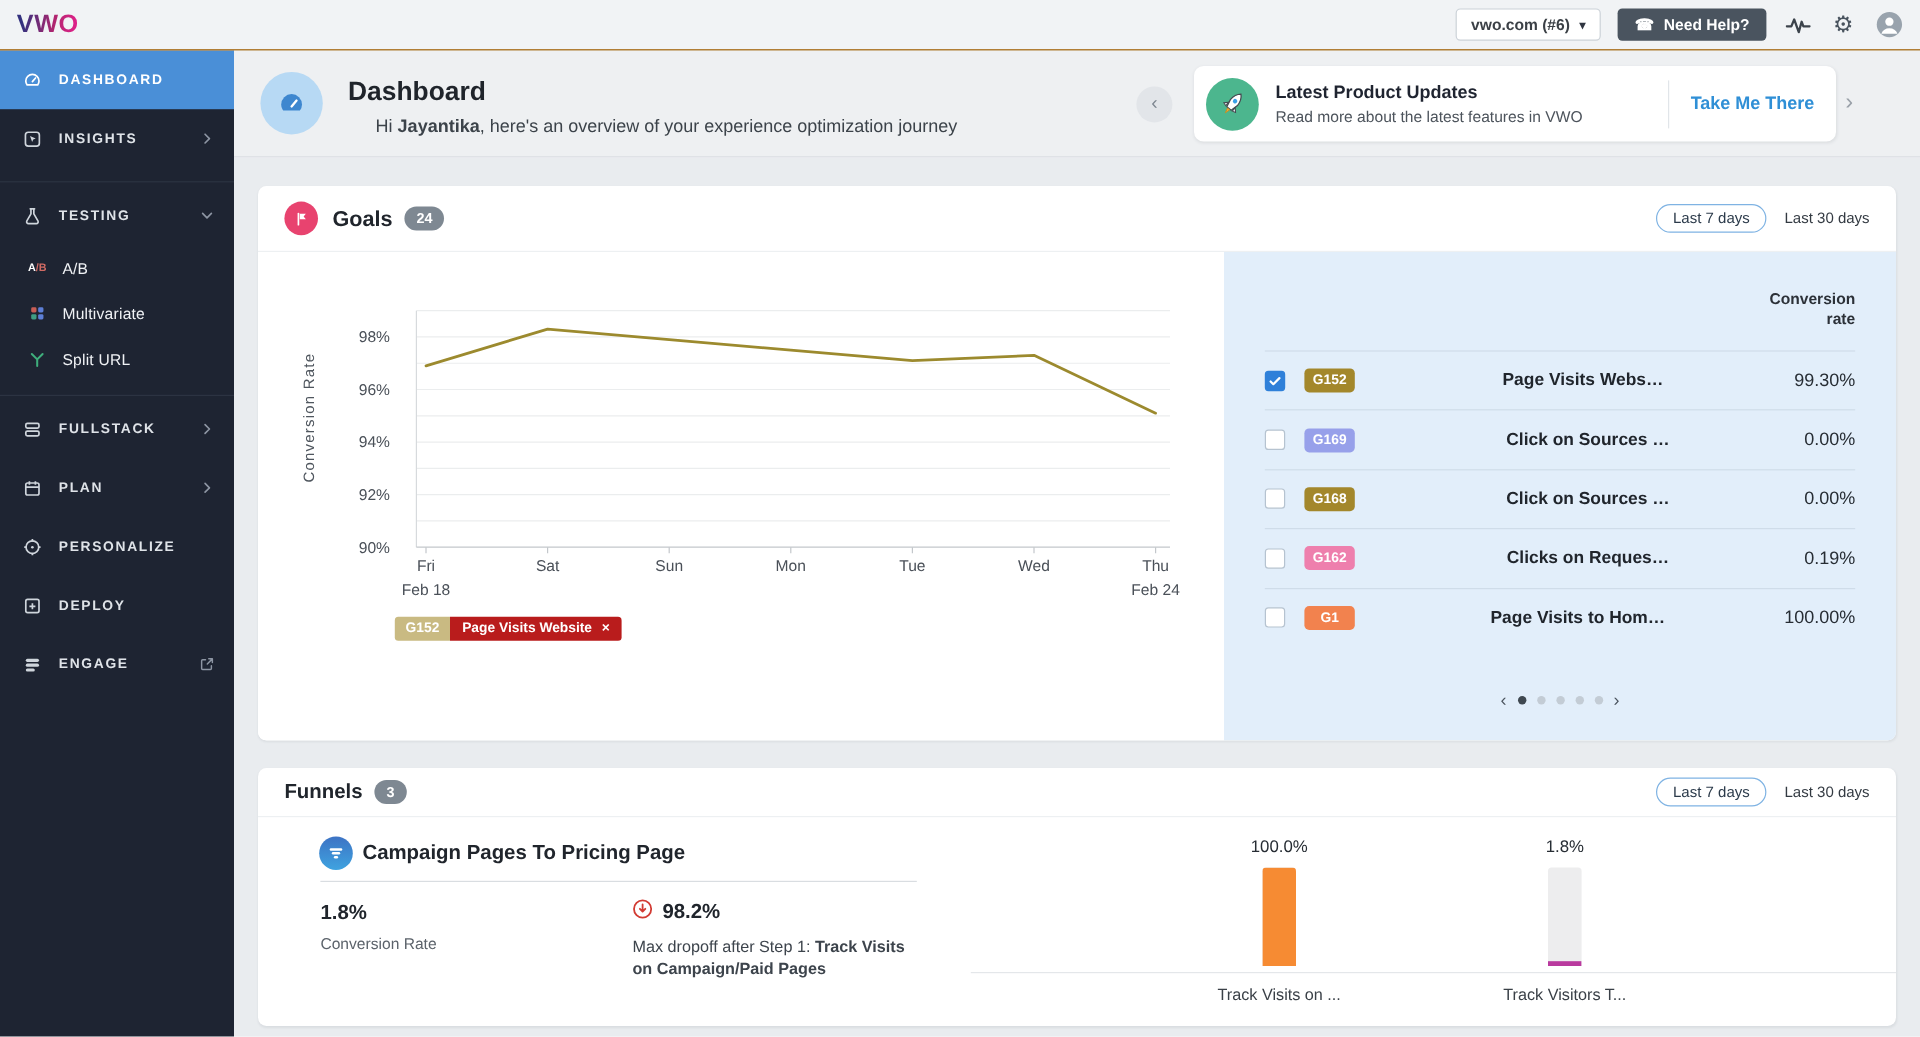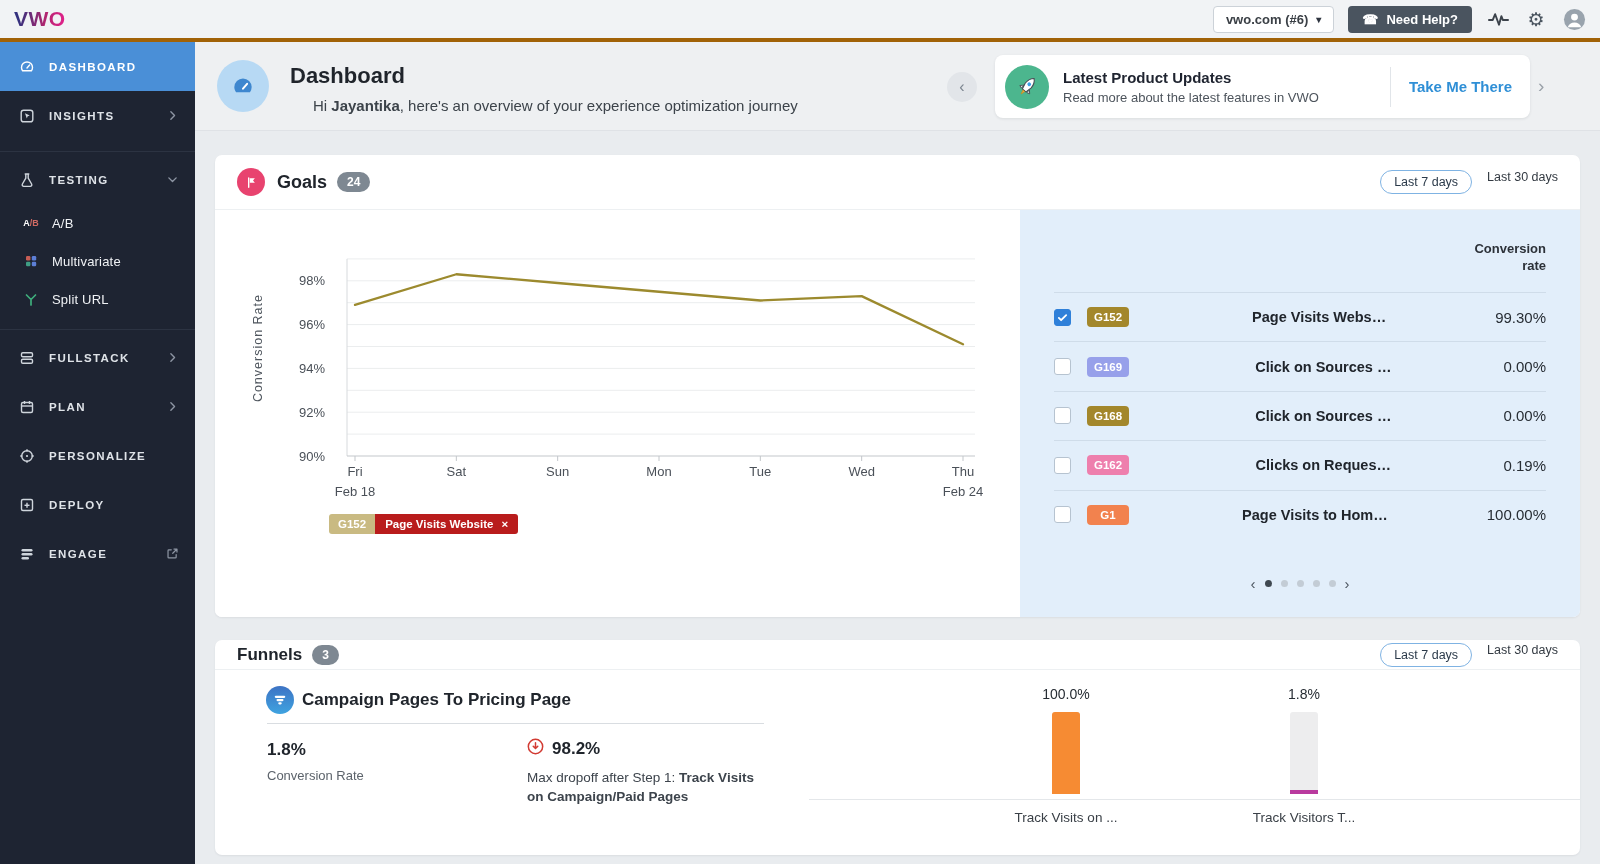--- a/index.html
+++ b/index.html
@@ -1,21 +1,21 @@
 <!DOCTYPE html>
 <html><head>
 <meta charset="utf-8">
 <style>
   * { margin:0; padding:0; box-sizing:border-box; }
   html,body { width:1600px; height:864px; font-family:"Liberation Sans", sans-serif; }
   #app { position:relative; width:1600px; height:864px; background:#e9ecef; overflow:hidden; }
 
   
   .topbar { position:absolute; left:0; top:0; width:1600px; height:42px; background:#f1f3f5;
-            border-bottom:4px solid #a16207; display:flex; align-items:center; padding:16px 14px; z-index:30; }
+            border-bottom:1px solid #a16207; display:flex; align-items:center; padding:16px 14px; z-index:30; }
   .logo { font-size:21px; font-weight:bold; letter-spacing:0.5px;
           background:linear-gradient(95deg,#33317e 10%,#b1256f 60%,#e0218a 95%);
           -webkit-background-clip:text; background-clip:text; color:transparent; }
   .topbar-right { margin-left:auto; display:flex; align-items:center; gap:14px; }
   .acct-select { display:flex; align-items:center; gap:8px; background:#fff; border:1px solid #ccd2d8;
                  border-radius:4px; padding:5px 12px; font-size:13px; font-weight:bold; color:#3b4046; cursor:pointer; }
   .acct-caret { font-size:10px; color:#2f3540; }
   .help-btn { display:flex; align-items:center; gap:8px; background:#4a545f; color:#fff; border-radius:4px;
               padding:6px 14px; font-size:13px; font-weight:bold; cursor:pointer; }
   .tb-ico { display:flex; align-items:center; justify-content:center; width:24px; height:24px; cursor:pointer; }
@@ -59,21 +59,21 @@
 
   
   .card { position:absolute; left:215px; width:1365px; background:#fff; border-radius:7px;
           box-shadow:0 1px 2px rgba(40,50,60,.08); overflow:hidden; }
   .goals-card { top:155px; height:462px; display:flex; flex-direction:column; }
   .card-head { height:55px; flex:none; display:flex; align-items:center; padding:0 22px; border-bottom:1px solid #edf0f2; }
   .goals-ico { width:28px; height:28px; border-radius:50%; background:#e8436f; display:flex; align-items:center; justify-content:center; }
   .card-title { font-size:18px; font-weight:bold; color:#20252c; margin-left:12px; }
   .count-badge { margin-left:10px; background:#7e8892; color:#fff; font-size:12px; font-weight:bold;
                  padding:3px 10px; border-radius:11px; }
-  .range-toggle { margin-left:auto; display:flex; gap:15px; }
+  .range-toggle { margin-left:auto; display:flex; align-items:center; gap:15px; }
   .pill { border:1px solid #7fb3e3; border-radius:15px; padding:4px 13px; font-size:12.5px; color:#2b3a4a; cursor:pointer; background:#fff; }
   .range-plain { font-size:12.5px; color:#333a42; cursor:pointer; }
 
   .goals-body { flex:1; display:flex; }
   .chart-zone { flex:1; position:relative; background:#fff; }
   .ylabel { position:absolute; left:36px; top:84px; writing-mode:vertical-rl; transform:rotate(180deg);
             font-size:12.5px; color:#4f565e; letter-spacing:1px; }
   .legend-tag { position:absolute; left:114px; top:304px; display:flex; font-size:11.5px; font-weight:bold; color:#fff; }
   .legend-id { background:#c9ba82; padding:4px 9px; border-radius:3px 0 0 3px; }
   .legend-name { background:#b91c1c; padding:4px 10px; border-radius:0 3px 3px 0; display:flex; gap:8px; align-items:center; }
@@ -89,21 +89,21 @@
             color:#fff; font-size:11.5px; font-weight:bold; flex:none; }
   .glabel { margin-left:14px; font-size:14.5px; font-weight:bold; color:#20252c; flex:1; white-space:nowrap;text-align:center; }
   .gvalue { font-size:15px; color:#272d34; }
   .panel-pager { position:absolute; left:0; right:0; bottom:26px; display:flex; align-items:center; justify-content:center; gap:9px; }
   .pager-chev { font-size:15px; color:#4b545e; cursor:pointer; line-height:1; }
   .pager-dot { width:7px; height:7px; border-radius:50%; background:#c3ccd5; cursor:pointer; }
   .pager-dot.active { background:#3f4850; }
 
   
   .funnels-card { top:640px; height:215px; }
-  .fun-head { height:30px; display:flex; align-items:center; padding:0 22px; border-bottom:1px solid #edf0f2; }
+  .fun-head { height:41px; display:flex; align-items:center; padding:0 22px; border-bottom:1px solid #edf0f2; }
   .fun-title { font-size:17px; font-weight:bold; color:#20252c; }
   .fun-content { position:relative; height:172px;margin-left:29px; }
   .fun-ico { position:absolute; left:22px; top:16px; width:28px; height:28px; border-radius:50%;
              background:linear-gradient(180deg,#3d73c4,#3fa3e0); display:flex; align-items:center; justify-content:center; }
   .fun-name { position:absolute; left:58px; top:20px; font-size:17px; font-weight:bold; color:#20252c; }
   .fun-div { position:absolute; left:23px; top:53px; width:497px; height:1px; background:#d9dde1; }
   .conv-val { position:absolute; left:23px; top:70px; font-size:17px; font-weight:bold; color:#20252c; }
   .conv-lab { position:absolute; left:23px; top:98px; font-size:13px; color:#5c636b; }
   .drop-row { position:absolute; left:283px; top:68px; display:flex; align-items:center; gap:8px; }
   .drop-val { font-size:17px; font-weight:bold; color:#20252c; }

